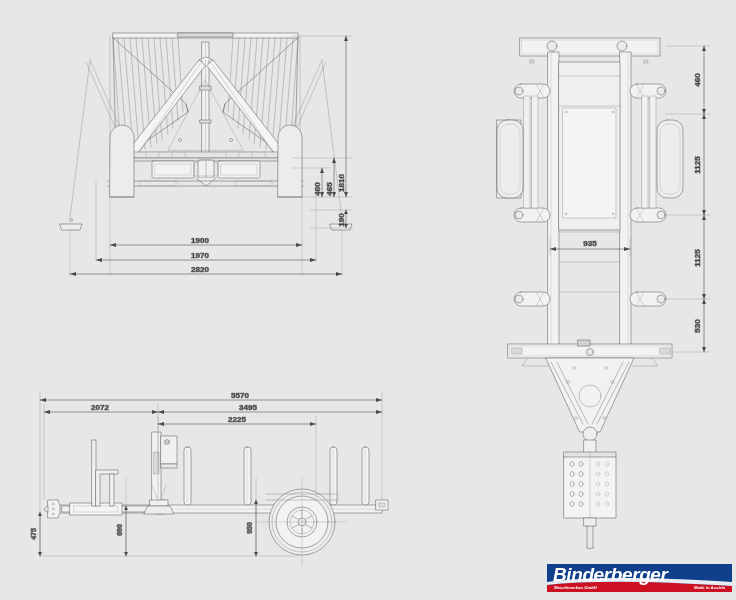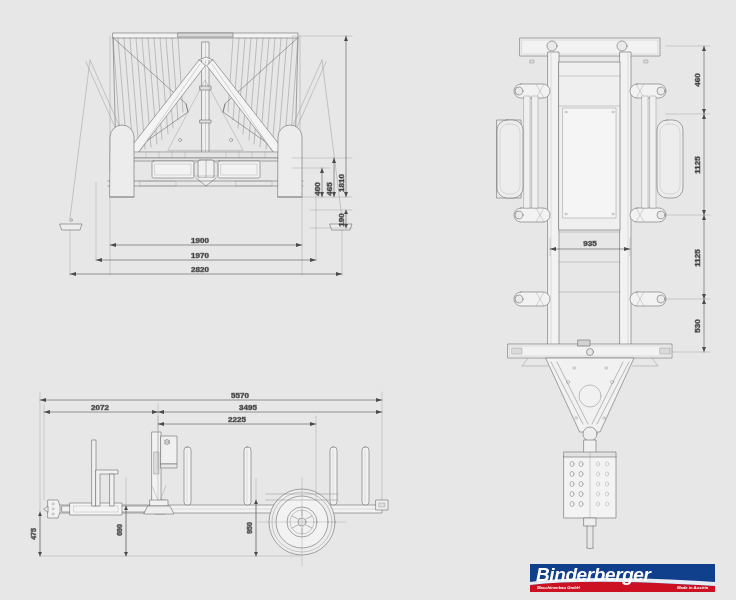--- a/index.html
+++ b/index.html
@@ -15,21 +15,21 @@
     font-family:"Liberation Sans", sans-serif;
     font-size:8px;
     font-weight:bold;
     fill:#111;
   }
   .dim-text.small{font-size:7px;}
   svg text{user-select:none;}
   
   #logo{
     position:absolute;
-    left:530px;top:564px;
+    left:547px;top:564px;
     width:185px;height:19px;
   }
   .logo-svg{display:block;width:185px;height:28px;}
   .logo-main{
     font-family:"Liberation Sans", sans-serif;
     font-size:19px;
     font-weight:bold;
     font-style:italic;
     fill:#ffffff;
     letter-spacing:-0.4px;

